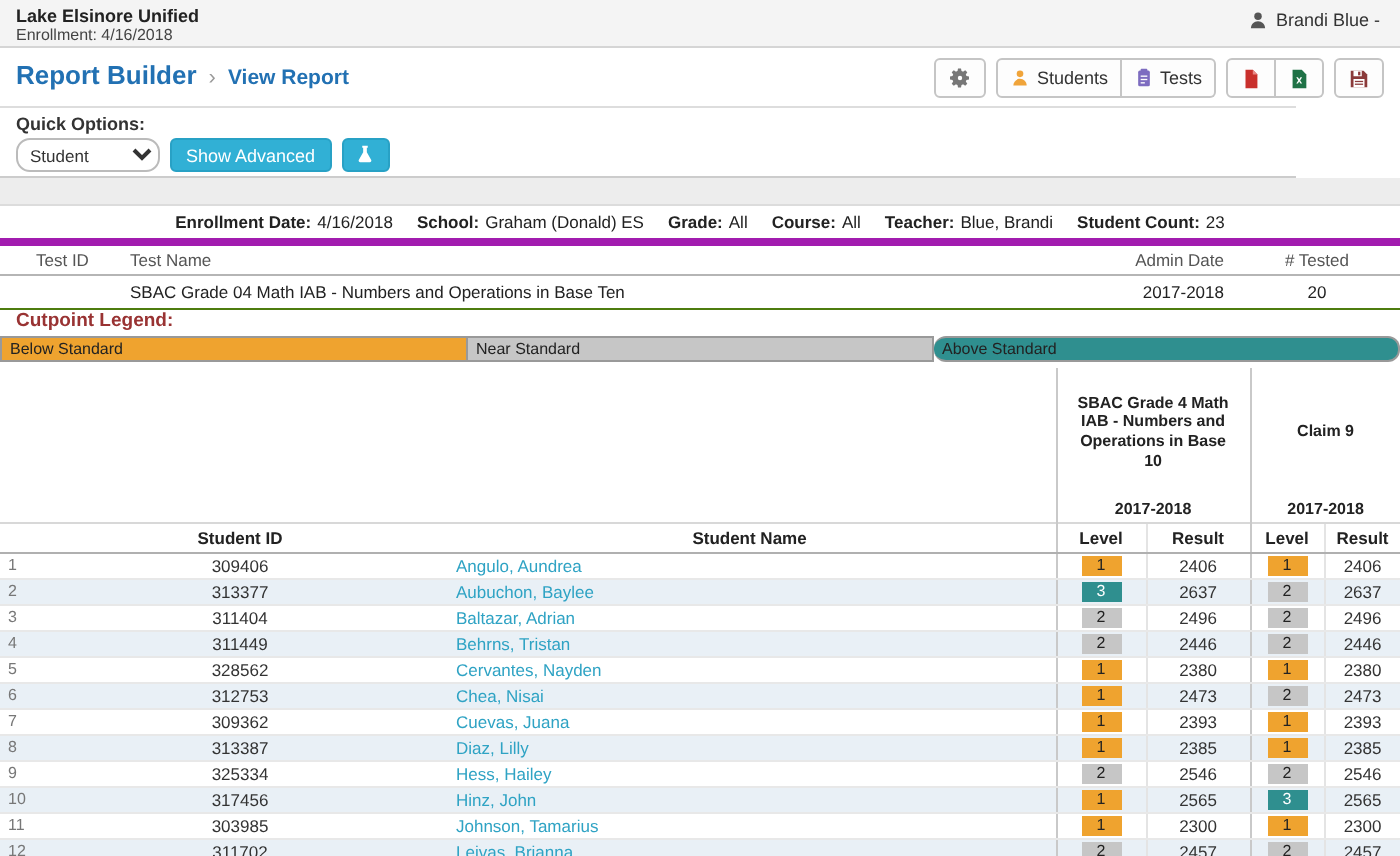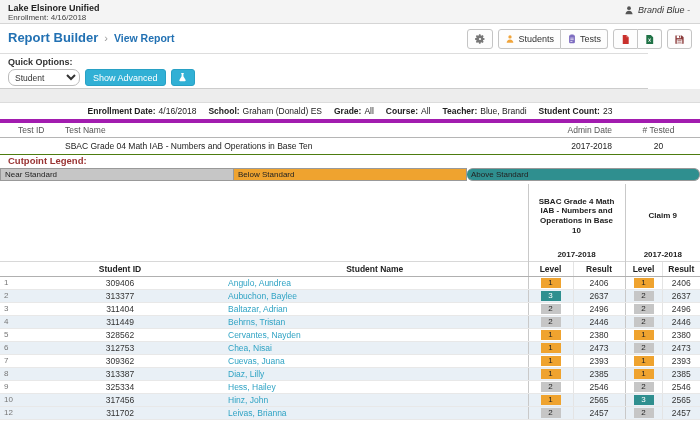--- a/index.html
+++ b/index.html
@@ -4,21 +4,21 @@
 <style>
   * { margin:0; padding:0; box-sizing:border-box; }
   html,body { width:700px; height:428px; }
   body { font-family:"Liberation Sans", sans-serif; background:#fff; position:relative; overflow:hidden; color:#333; }
   svg { display:block; }
 
   
   .topbar { position:absolute; top:0; left:0; width:700px; height:24px; background:#f4f4f4; border-bottom:1px solid #d5d5d5; }
   .district { position:absolute; left:8px; top:3px; font-size:9px; font-weight:bold; color:#222; }
   .enroll { position:absolute; left:8px; top:13px; font-size:8px; color:#444; }
-  .user { position:absolute; right:10px; top:5px; font-size:9px; color:#333; display:flex; align-items:center; gap:4px; cursor:pointer;font-style:italic; }
+  .user { position:absolute; right:10px; top:5px; font-size:9px; color:#333; display:flex; align-items:center; gap:4px; cursor:pointer; }
 
   
   .toolbar { position:absolute; top:24px; left:0; width:700px; height:29px; background:#fff; }
   .bc { position:absolute; left:8px; top:6px; display:flex; align-items:baseline; gap:6px; }
   .rb-title { font-size:13px; font-weight:bold; color:#2271b3; cursor:pointer; }
   .bc .sep { font-size:11px; color:#999; }
   .crumb-cur { font-size:10.5px; font-weight:bold; color:#2271b3; }
   .actions { position:absolute; right:8px; top:5px; display:flex; gap:5px; align-items:center; }
   .btn-group { display:flex; }
   .btn-group .tbtn + .tbtn { border-left:none; border-top-left-radius:0; border-bottom-left-radius:0; }
@@ -210,22 +210,22 @@
       <td class="tt-id"></td>
       <td class="tt-name">SBAC Grade 04 Math IAB - Numbers and Operations in Base Ten</td>
       <td class="tt-date">2017-2018</td>
       <td class="tt-num">20</td>
     </tr>
   </tbody>
 </table>
 
 <div class="legend-title">Cutpoint Legend:</div>
 <div class="legend-bar">
+  <div class="legend-seg" style="background-color: rgb(239, 163, 47);">Below Standard</div>
   <div class="legend-seg" style="background-color: rgb(198, 198, 198);">Near Standard</div>
-  <div class="legend-seg" style="background-color: rgb(239, 163, 47);">Below Standard</div>
   <div class="legend-seg" style="background-color: rgb(47, 143, 143); border-radius: 6px;">Above Standard</div>
 </div>
 
 <div class="results-wrap">
   <table class="results">
     <colgroup>
       <col style="width:18px">
         <col style="width:204px">
         <col style="width:306px">
       <col style="width:45px">
@@ -338,20 +338,29 @@
         </tr>
         <tr class="alt">
           <td class="c-num">10</td>
           <td class="c-id">317456</td>
           <td class="c-name"><a class="stu-link" href="#">Hinz, John</a></td>
           <td class="c-lvl bl"><span class="chip" style="background-color: rgb(239, 163, 47);">1</span></td>
           <td class="c-res bl2">2565</td>
           <td class="c-lvl bl"><span class="chip light" style="background-color: rgb(47, 143, 143);">3</span></td>
           <td class="c-res bl2">2565</td>
         </tr>
+        <tr>
+          <td class="c-num">11</td>
+          <td class="c-id">303985</td>
+          <td class="c-name"><a class="stu-link" href="#">Johnson, Tamarius</a></td>
+          <td class="c-lvl bl"><span class="chip" style="background-color: rgb(239, 163, 47);">1</span></td>
+          <td class="c-res bl2">2300</td>
+          <td class="c-lvl bl"><span class="chip" style="background-color: rgb(239, 163, 47);">1</span></td>
+          <td class="c-res bl2">2300</td>
+        </tr>
         <tr class="alt">
           <td class="c-num">12</td>
           <td class="c-id">311702</td>
           <td class="c-name"><a class="stu-link" href="#">Leivas, Brianna</a></td>
           <td class="c-lvl bl"><span class="chip" style="background-color: rgb(198, 198, 198);">2</span></td>
           <td class="c-res bl2">2457</td>
           <td class="c-lvl bl"><span class="chip" style="background-color: rgb(198, 198, 198);">2</span></td>
           <td class="c-res bl2">2457</td>
         </tr>
       </tbody>

